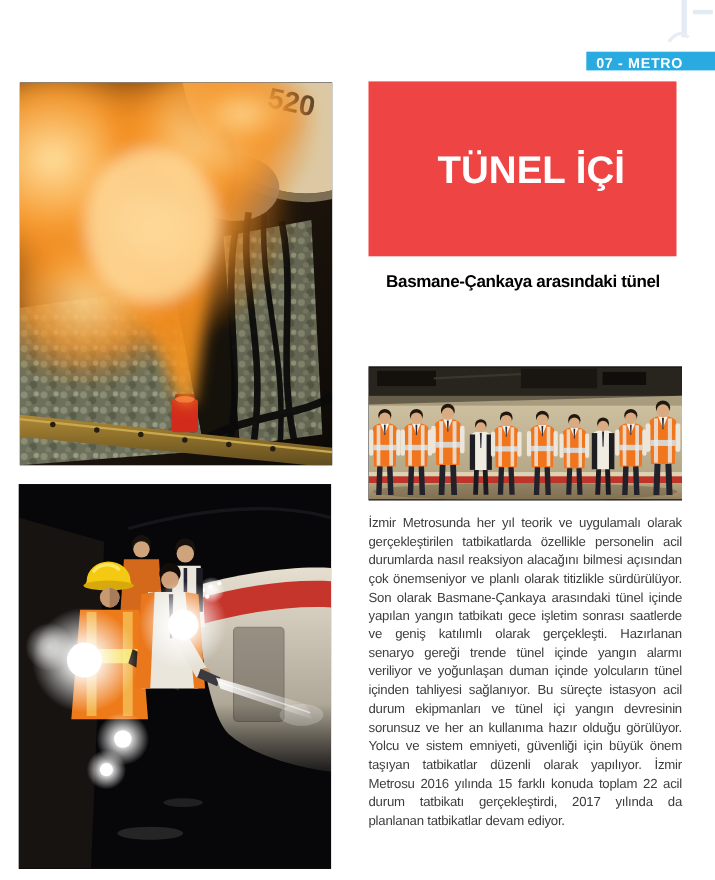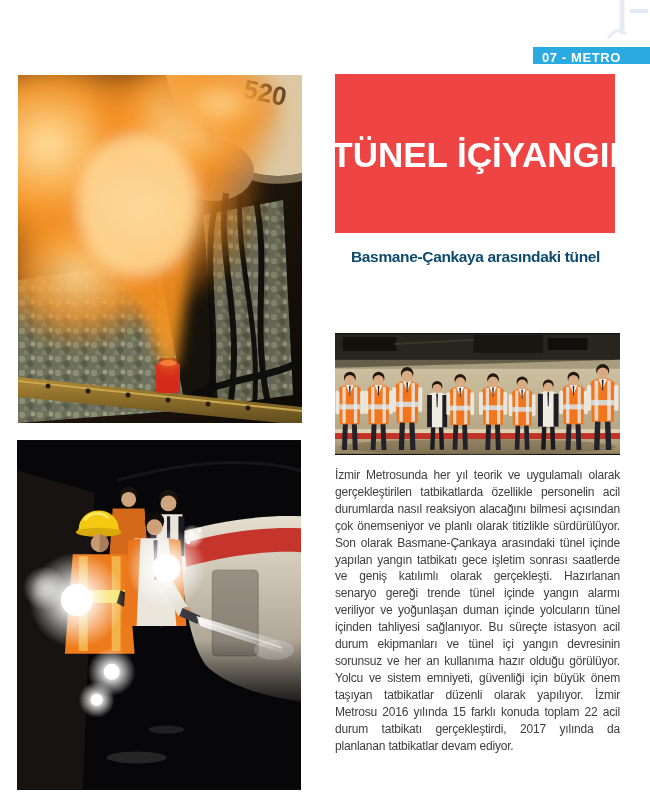--- a/index.html
+++ b/index.html
@@ -8,21 +8,21 @@
   .corner-mark{position:absolute;left:600px;top:0;width:50px;height:46px;}
   .badge{position:absolute;left:533px;top:47px;width:117px;height:17px;background:#29abe2;
          color:#ffffff;font-weight:bold;font-size:13px;line-height:21px;padding-left:9px;
          letter-spacing:.6px;box-sizing:border-box;}
   .title-block{position:absolute;left:335px;top:74px;width:280px;height:159px;background:#ef4444;
                display:flex;flex-direction:row;justify-content:center;align-items:center;
                padding-top:2px;box-sizing:border-box;padding-left:16px;}
   .title-line{color:#ffffff;font-weight:bold;font-size:35px;line-height:46px;white-space:nowrap;
               text-align:center;}
   .subtitle{position:absolute;left:333px;top:247px;width:285px;text-align:center;}
-  .subtitle-line{color:#0c4a6e;font-weight:bold;font-size:15.5px;line-height:20.5px;
+  .subtitle-line{color:#000000;font-weight:bold;font-size:15.5px;line-height:20.5px;
                  letter-spacing:-0.35px;white-space:nowrap;}
   .photo{position:absolute;overflow:hidden;background:#111;}
   .photo svg{display:block;}
   .photo-smoke{left:18px;top:75px;width:284px;height:348px;}
   .photo-team{left:335px;top:333px;width:285px;height:122px;}
   .photo-hose{left:17px;top:440px;width:284px;height:350px;}
   .body-text{position:absolute;left:335px;top:467px;width:285px;color:#3d3d3d;font-size:12px;
              line-height:16.9px;letter-spacing:-0.2px;text-align:justify;text-justify:inter-word;}
 </style>
 </head>
@@ -109,21 +109,20 @@
         <ellipse cx="170" cy="45" rx="100" ry="85" fill="url(#smk)" opacity="0.95"></ellipse>
         <ellipse cx="60" cy="200" rx="90" ry="75" fill="url(#smk)" opacity="0.8"></ellipse>
         <ellipse cx="205" cy="28" rx="65" ry="42" fill="url(#smk)" opacity="0.7"></ellipse>
         <ellipse cx="120" cy="130" rx="60" ry="70" fill="#ffe2a8" opacity="0.75"></ellipse>
       </g>
     </svg>
   </figure>
 
   <div class="title-block">
     <div class="title-line">TÜNEL İÇİ</div>
-    <div class="title-line">YANGIN</div>
   </div>
 
   <div class="subtitle">
     <div class="subtitle-line">Basmane-Çankaya arasındaki tünel</div>
   </div>
 
   <figure class="photo photo-team" style="margin:0">
     <svg width="285" height="122" viewBox="0 0 288 121">
       <defs>
         <linearGradient id="wallg" x1="0" y1="0" x2="0" y2="1">

